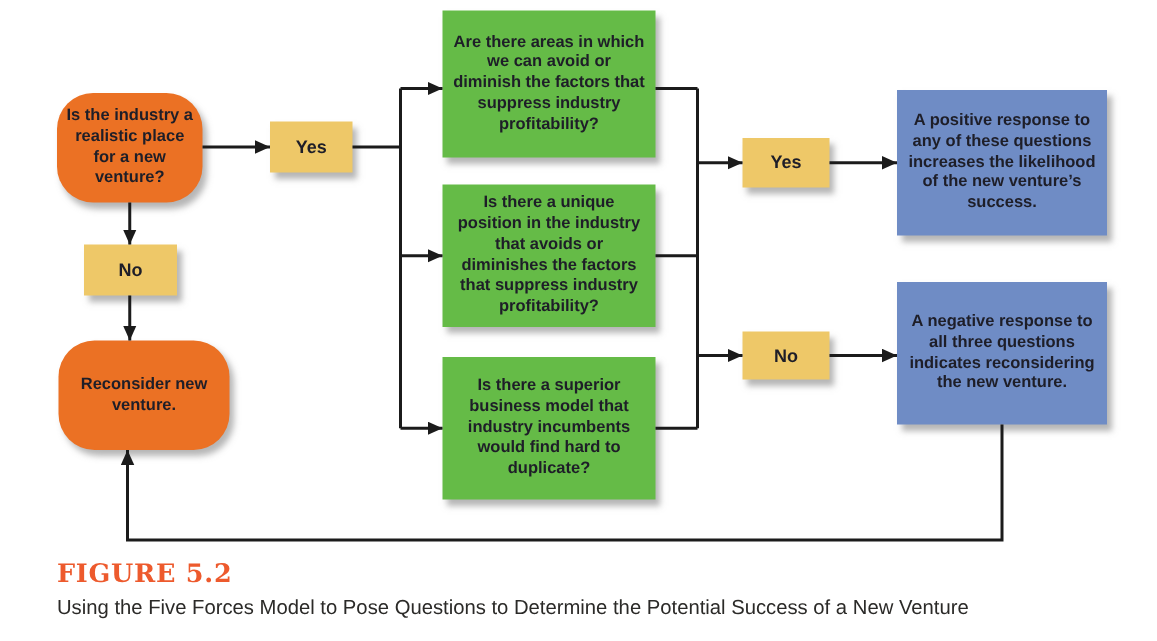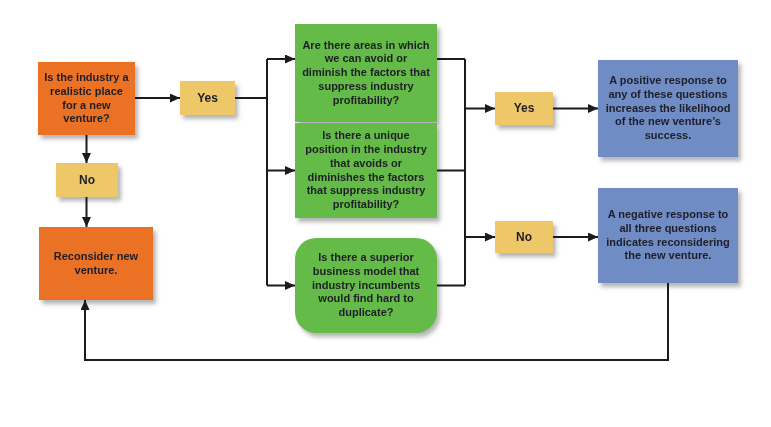--- a/index.html
+++ b/index.html
@@ -26,32 +26,32 @@
     justify-content: center;
     text-align: center;
     box-sizing: border-box;
     padding: 4px 6px;
     font-weight: bold;
     font-size: 11px;
     line-height: 1.25;
     color: #1e1e28;
     box-shadow: 3px 4px 4px rgba(110,110,110,0.5);
   }
-  .orange { background: #EB7124; }
+  .orange { background: #EB7124; border-radius: 24px; }
   .yellow { background: #EEC868; font-size: 12px; }
   .green  { background: #65BB47; }
   .blue   { background: #6F8CC5; }
 
   .node-start      { left: 38px;  top: 62px;  width: 97px;  height: 73px; }
   .node-yes-left   { left: 180px; top: 81px;  width: 55px;  height: 34px; }
   .node-no-left    { left: 56px;  top: 163px; width: 62px;  height: 34px; }
   .node-reconsider { left: 39px;  top: 227px; width: 114px;  height: 73px; }
-  .node-q1         { left: 295px; top: 24px;  width: 142px; height: 98px; }
+  .node-q1         { left: 295px; top: 7px;  width: 142px; height: 98px; }
   .node-q2         { left: 295px; top: 123px; width: 142px; height: 95px; align-items: center; }
-  .node-q3         { left: 295px; top: 238px; width: 142px; height: 95px; border-radius: 21px; }
+  .node-q3         { left: 295px; top: 238px; width: 142px; height: 95px; }
   .node-yes-right  { left: 495px; top: 92px;  width: 58px;  height: 33px; }
   .node-no-right   { left: 495px; top: 221px; width: 58px;  height: 32px; }
   .node-positive   { left: 598px; top: 60px;  width: 140px; height: 97px; }
   .node-negative   { left: 598px; top: 188px; width: 140px; height: 95px; }
 
   .caption-block { position: absolute; left: 38px; top: 373px; width: 720px; z-index: 2; }
   .fig-label {
     font-family: "DejaVu Serif", serif;
     font-weight: bold;
     font-size: 17px;
@@ -129,14 +129,18 @@
   </div>
 
   <div class="node blue node-negative">
     <span>A negative response to all three questions indicates reconsidering the new venture.</span>
   </div>
 
   <div class="node blue node-positive">
     <span>A positive response to any of these questions increases the likelihood of the new venture’s success.</span>
   </div>
 
+  <div class="caption-block">
+    <div class="fig-label">FIGURE 5.2</div>
+    <div class="fig-caption">Using the Five Forces Model to Pose Questions to Determine the Potential Success of a New Venture</div>
+  </div>
 
 </div>
 
 </body></html>

